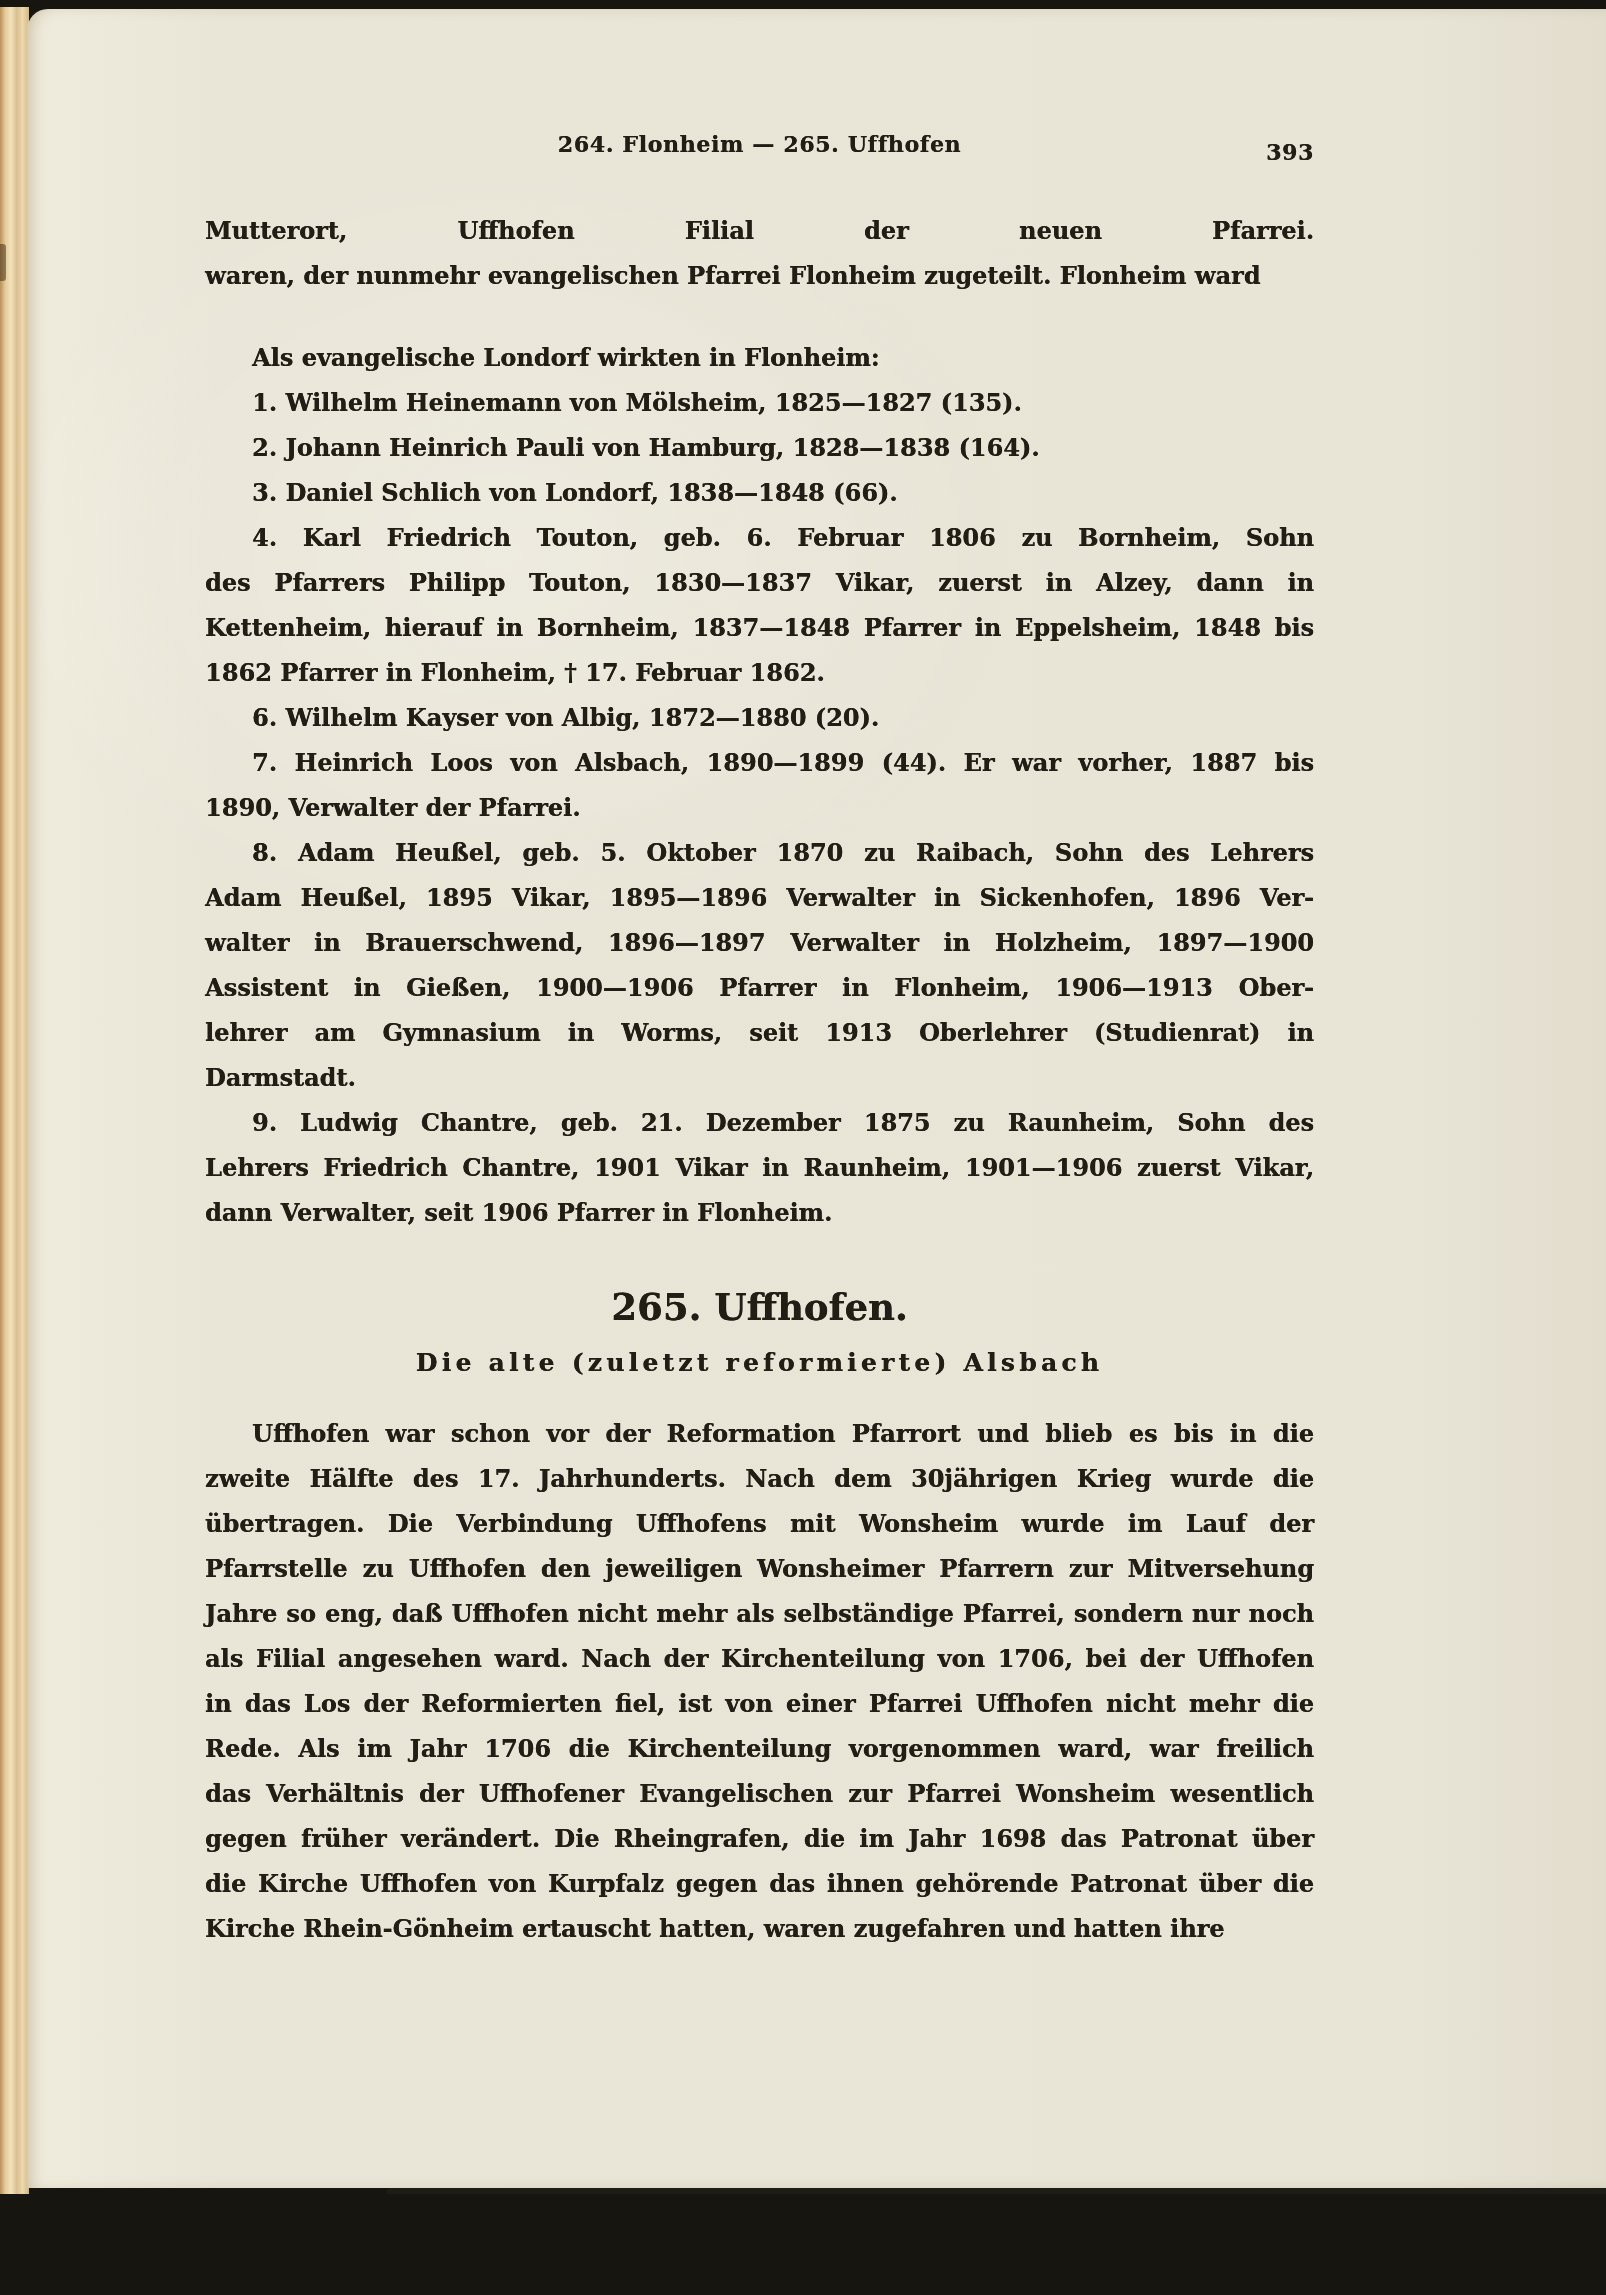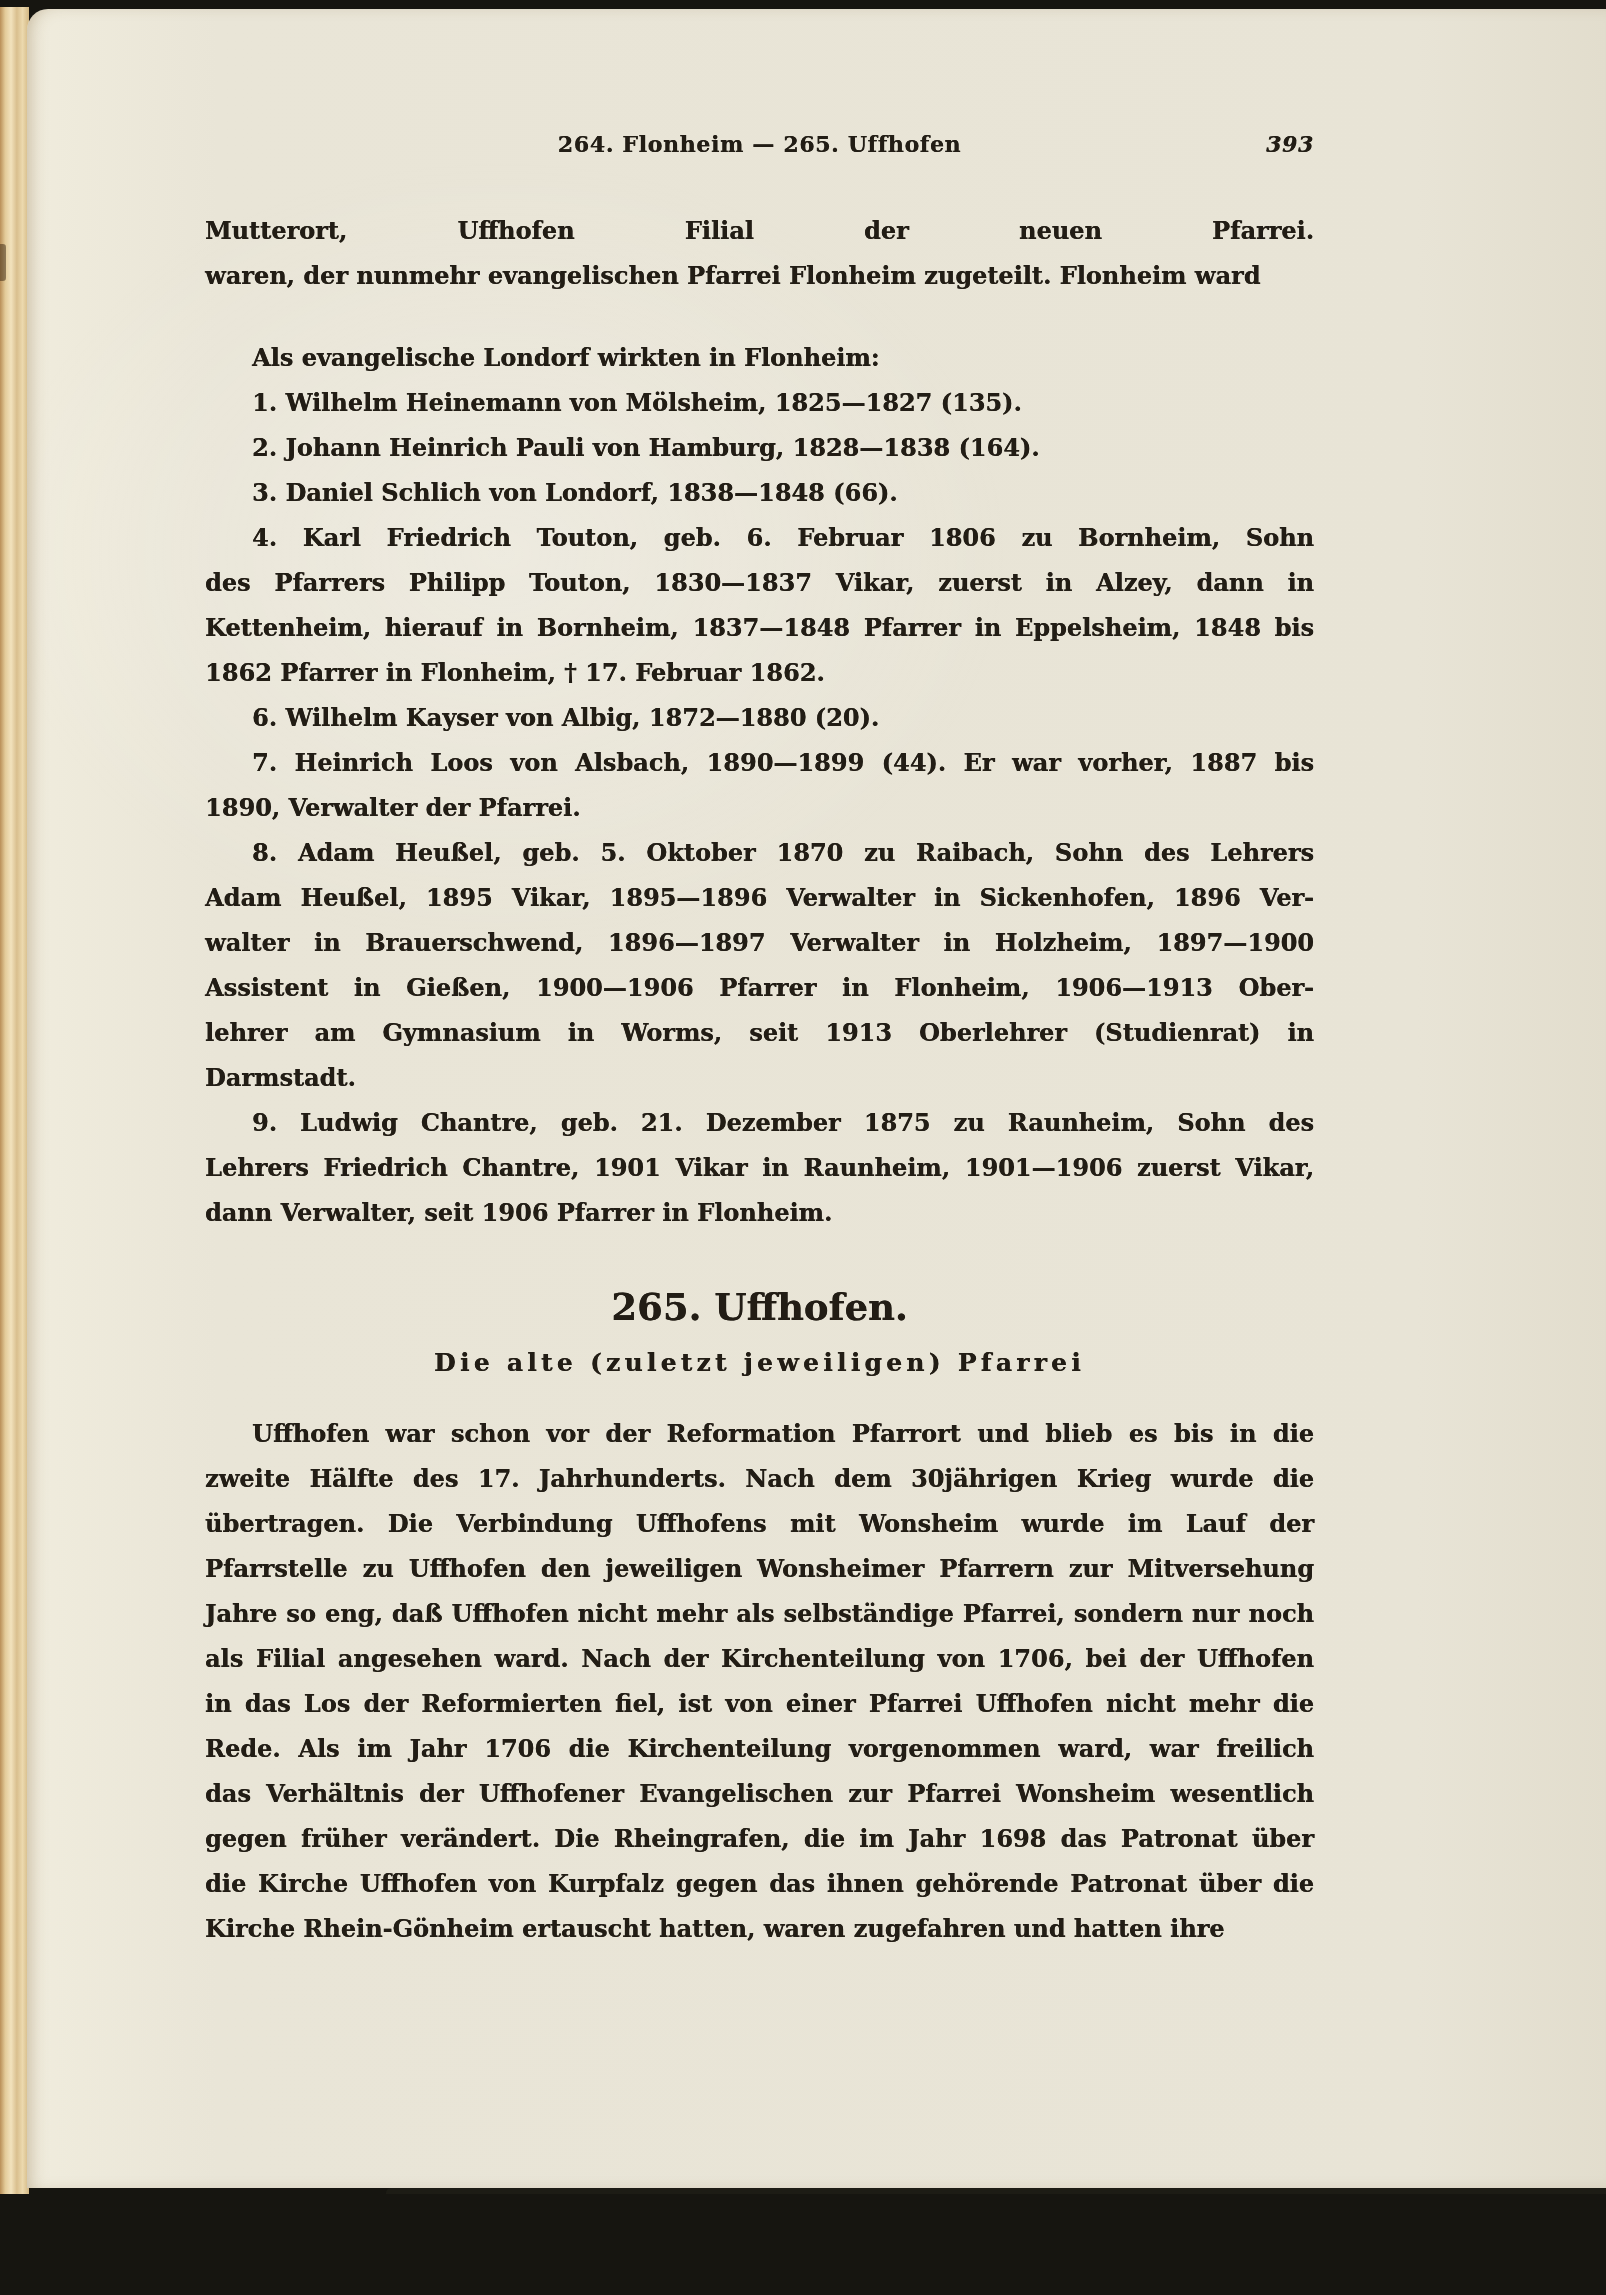--- a/index.html
+++ b/index.html
@@ -37,21 +37,21 @@
     text-shadow: 0.3px 0 0 currentColor;
   }
   .running-header {
     position: relative;
     text-align: center;
     font-size: 22px;
     line-height: 32px;
     letter-spacing: 0.03em;
     margin-bottom: 48px;
   }
-  .page-number { position: absolute; right: 0; top: 0; font-style: italic; }
+  .page-number { position: absolute; right: 0; top: 8px; }
   .block { margin: 0; }
   .line {
     font-size: 24px;
     line-height: 45px;
     text-align: justify;
     text-align-last: justify;
     white-space: normal;
   }
   .line:last-child { text-align-last: left; }
   .indent .line:first-child { text-indent: 47px; }
@@ -142,21 +142,21 @@
           <div class="line">lehrer am Gymnasium in Worms, seit 1913 Oberlehrer (Studienrat) in</div>
           <div class="line">Darmstadt.</div>
         </div>
       <div class="block indent">
           <div class="line">9. Ludwig Chantre, geb. 21. Dezember 1875 zu Raunheim, Sohn des</div>
           <div class="line">Lehrers Friedrich Chantre, 1901 Vikar in Raunheim, 1901—1906 zuerst Vikar,</div>
           <div class="line">dann Verwalter, seit 1906 Pfarrer in Flonheim.</div>
         </div>
 
       <h2 class="section-heading">265. Uffhofen.</h2>
-      <h3 class="section-subheading">Die alte (zuletzt jeweiligen) Pfarrei</h3>
+      <h3 class="section-subheading">Die alte (zuletzt reformierte) Alsbach</h3>
 
       <div class="block indent section-body">
           <div class="line">Uffhofen war schon vor der Reformation Pfarrort und blieb es bis in die</div>
           <div class="line">zweite Hälfte des 17. Jahrhunderts. Nach dem 30jährigen Krieg wurde die</div>
           <div class="line">übertragen. Die Verbindung Uffhofens mit Wonsheim wurde im Lauf der</div>
           <div class="line">Pfarrstelle zu Uffhofen den jeweiligen Wonsheimer Pfarrern zur Mitversehung</div>
           <div class="line">Jahre so eng, daß Uffhofen nicht mehr als selbständige Pfarrei, sondern nur noch</div>
           <div class="line">als Filial angesehen ward. Nach der Kirchenteilung von 1706, bei der Uffhofen</div>
           <div class="line">in das Los der Reformierten fiel, ist von einer Pfarrei Uffhofen nicht mehr die</div>
           <div class="line">Rede. Als im Jahr 1706 die Kirchenteilung vorgenommen ward, war freilich</div>

